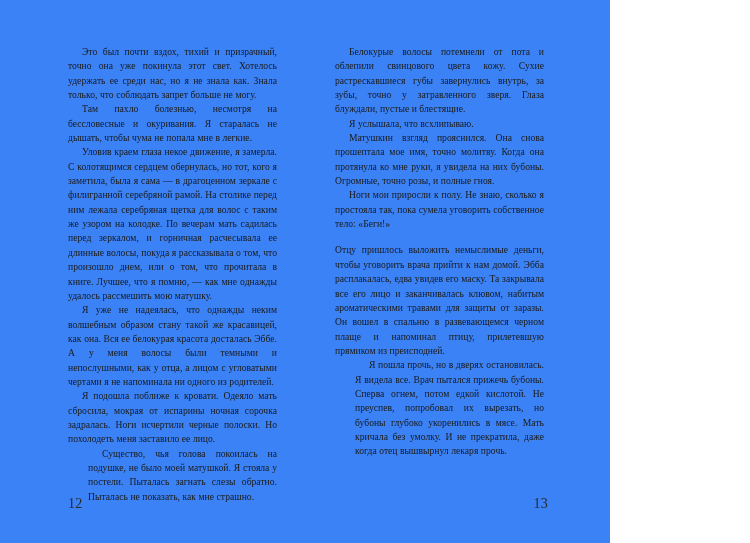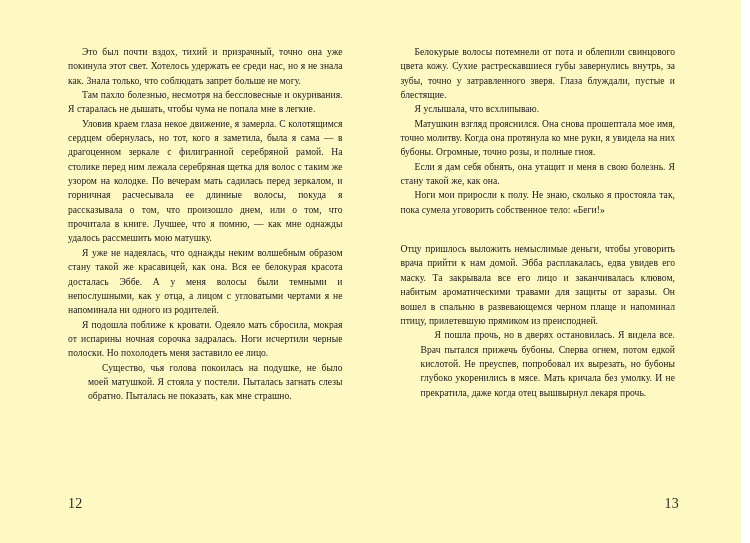--- a/index.html
+++ b/index.html
@@ -11,23 +11,23 @@
   body {
     width: 750px;
     height: 543px;
     overflow: hidden;
     font-family: "Liberation Serif", "DejaVu Serif", serif;
     color: #1a1a1a;
   }
 
   .spread {
     position: relative;
-    width: 741px;
+    width: 610px;
     height: 543px;
-    background: #fef9c3;
+    background: #3b82f6;
     display: flex;
     box-sizing: border-box;
   }
 
   .page {
     position: relative;
     box-sizing: border-box;
     height: 543px;
   }
 
@@ -57,21 +57,21 @@
     text-indent: 14px;
     text-align: justify;
     hyphens: manual;
   }
 
   .para.no-indent {
     text-indent: 0;
   }
 
   .para.gap-before {
-    margin-top: 25px;
+    margin-top: 12px;
   }
 
   .para:last-child {
     text-align-last: left;
     margin-left: 20px;
   }
 
   .folio {
     position: absolute;
     bottom: 32px;
@@ -98,21 +98,20 @@
       <p class="para">Существо, чья голова покоилась на подушке, не было моей матушкой. Я стояла у постели. Пыталась загнать слезы обратно. Пыталась не показать, как мне страшно.</p>
     </div>
     <div class="folio folio-left">12</div>
   </div>
 
   <div class="page page-right">
     <div class="text-column">
       <p class="para">Белокурые волосы потемнели от пота и облепили свинцового цвета кожу. Сухие растрескавшиеся губы завернулись внутрь, за зубы, точно у затравленного зверя. Глаза блуждали, пустые и блестящие.</p>
       <p class="para">Я услышала, что всхлипываю.</p>
       <p class="para">Матушкин взгляд прояснился. Она снова прошептала мое имя, точно молитву. Когда она протянула ко мне руки, я увидела на них бубоны. Огромные, точно розы, и полные гноя.</p>
-      <p class="para">Если я дам себя обнять, она утащит и меня в свою болезнь. Я стану такой же, как она.</p>
       <p class="para">Ноги мои приросли к полу. Не знаю, сколько я простояла так, пока сумела уговорить собственное тело: «Беги!»</p>
       <p class="para gap-before no-indent">Отцу пришлось выложить немыслимые деньги, чтобы уговорить врача прийти к нам домой. Эбба расплакалась, едва увидев его маску. Та закрывала все его лицо и заканчивалась клювом, набитым ароматическими травами для защиты от заразы. Он вошел в спальню в развевающемся черном плаще и напоминал птицу, прилетевшую прямиком из преисподней.</p>
       <p class="para">Я пошла прочь, но в дверях остановилась. Я видела все. Врач пытался прижечь бубоны. Сперва огнем, потом едкой кислотой. Не преуспев, попробовал их вырезать, но бубоны глубоко укоренились в мясе. Мать кричала без умолку. И не прекратила, даже когда отец вышвырнул лекаря прочь.</p>
     </div>
     <div class="folio folio-right">13</div>
   </div>
 
 </div>
 
 </body></html>

